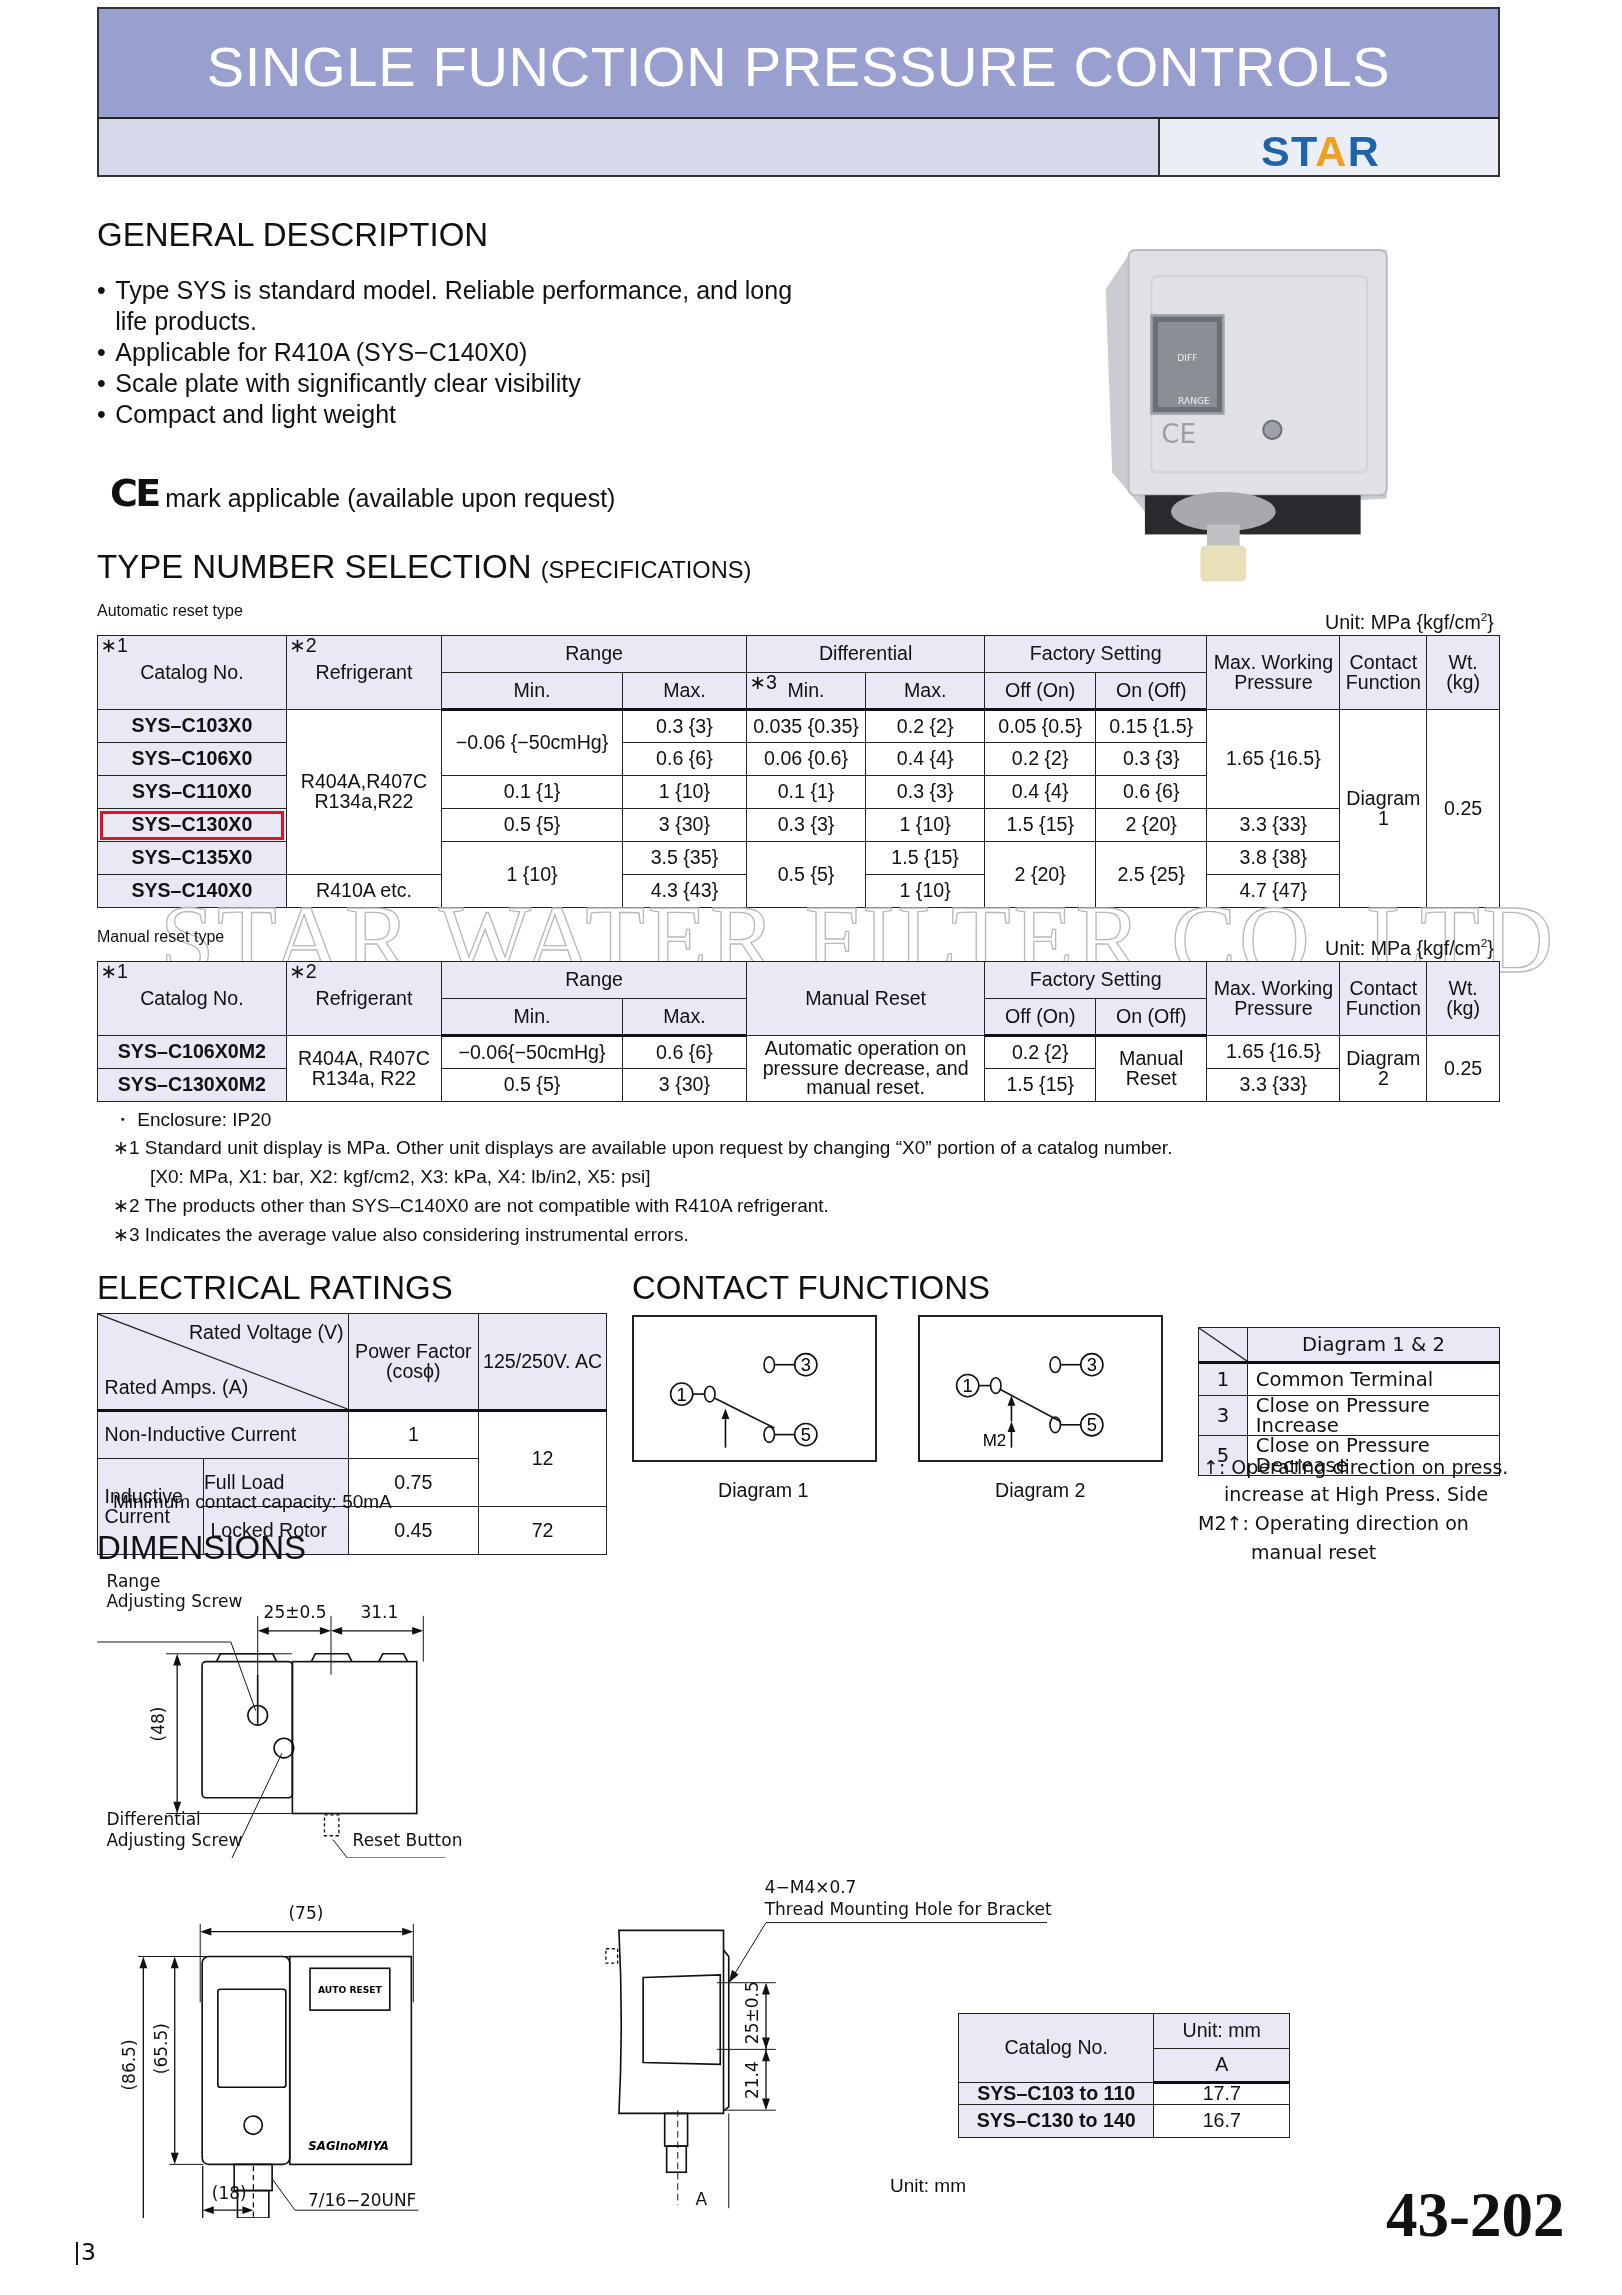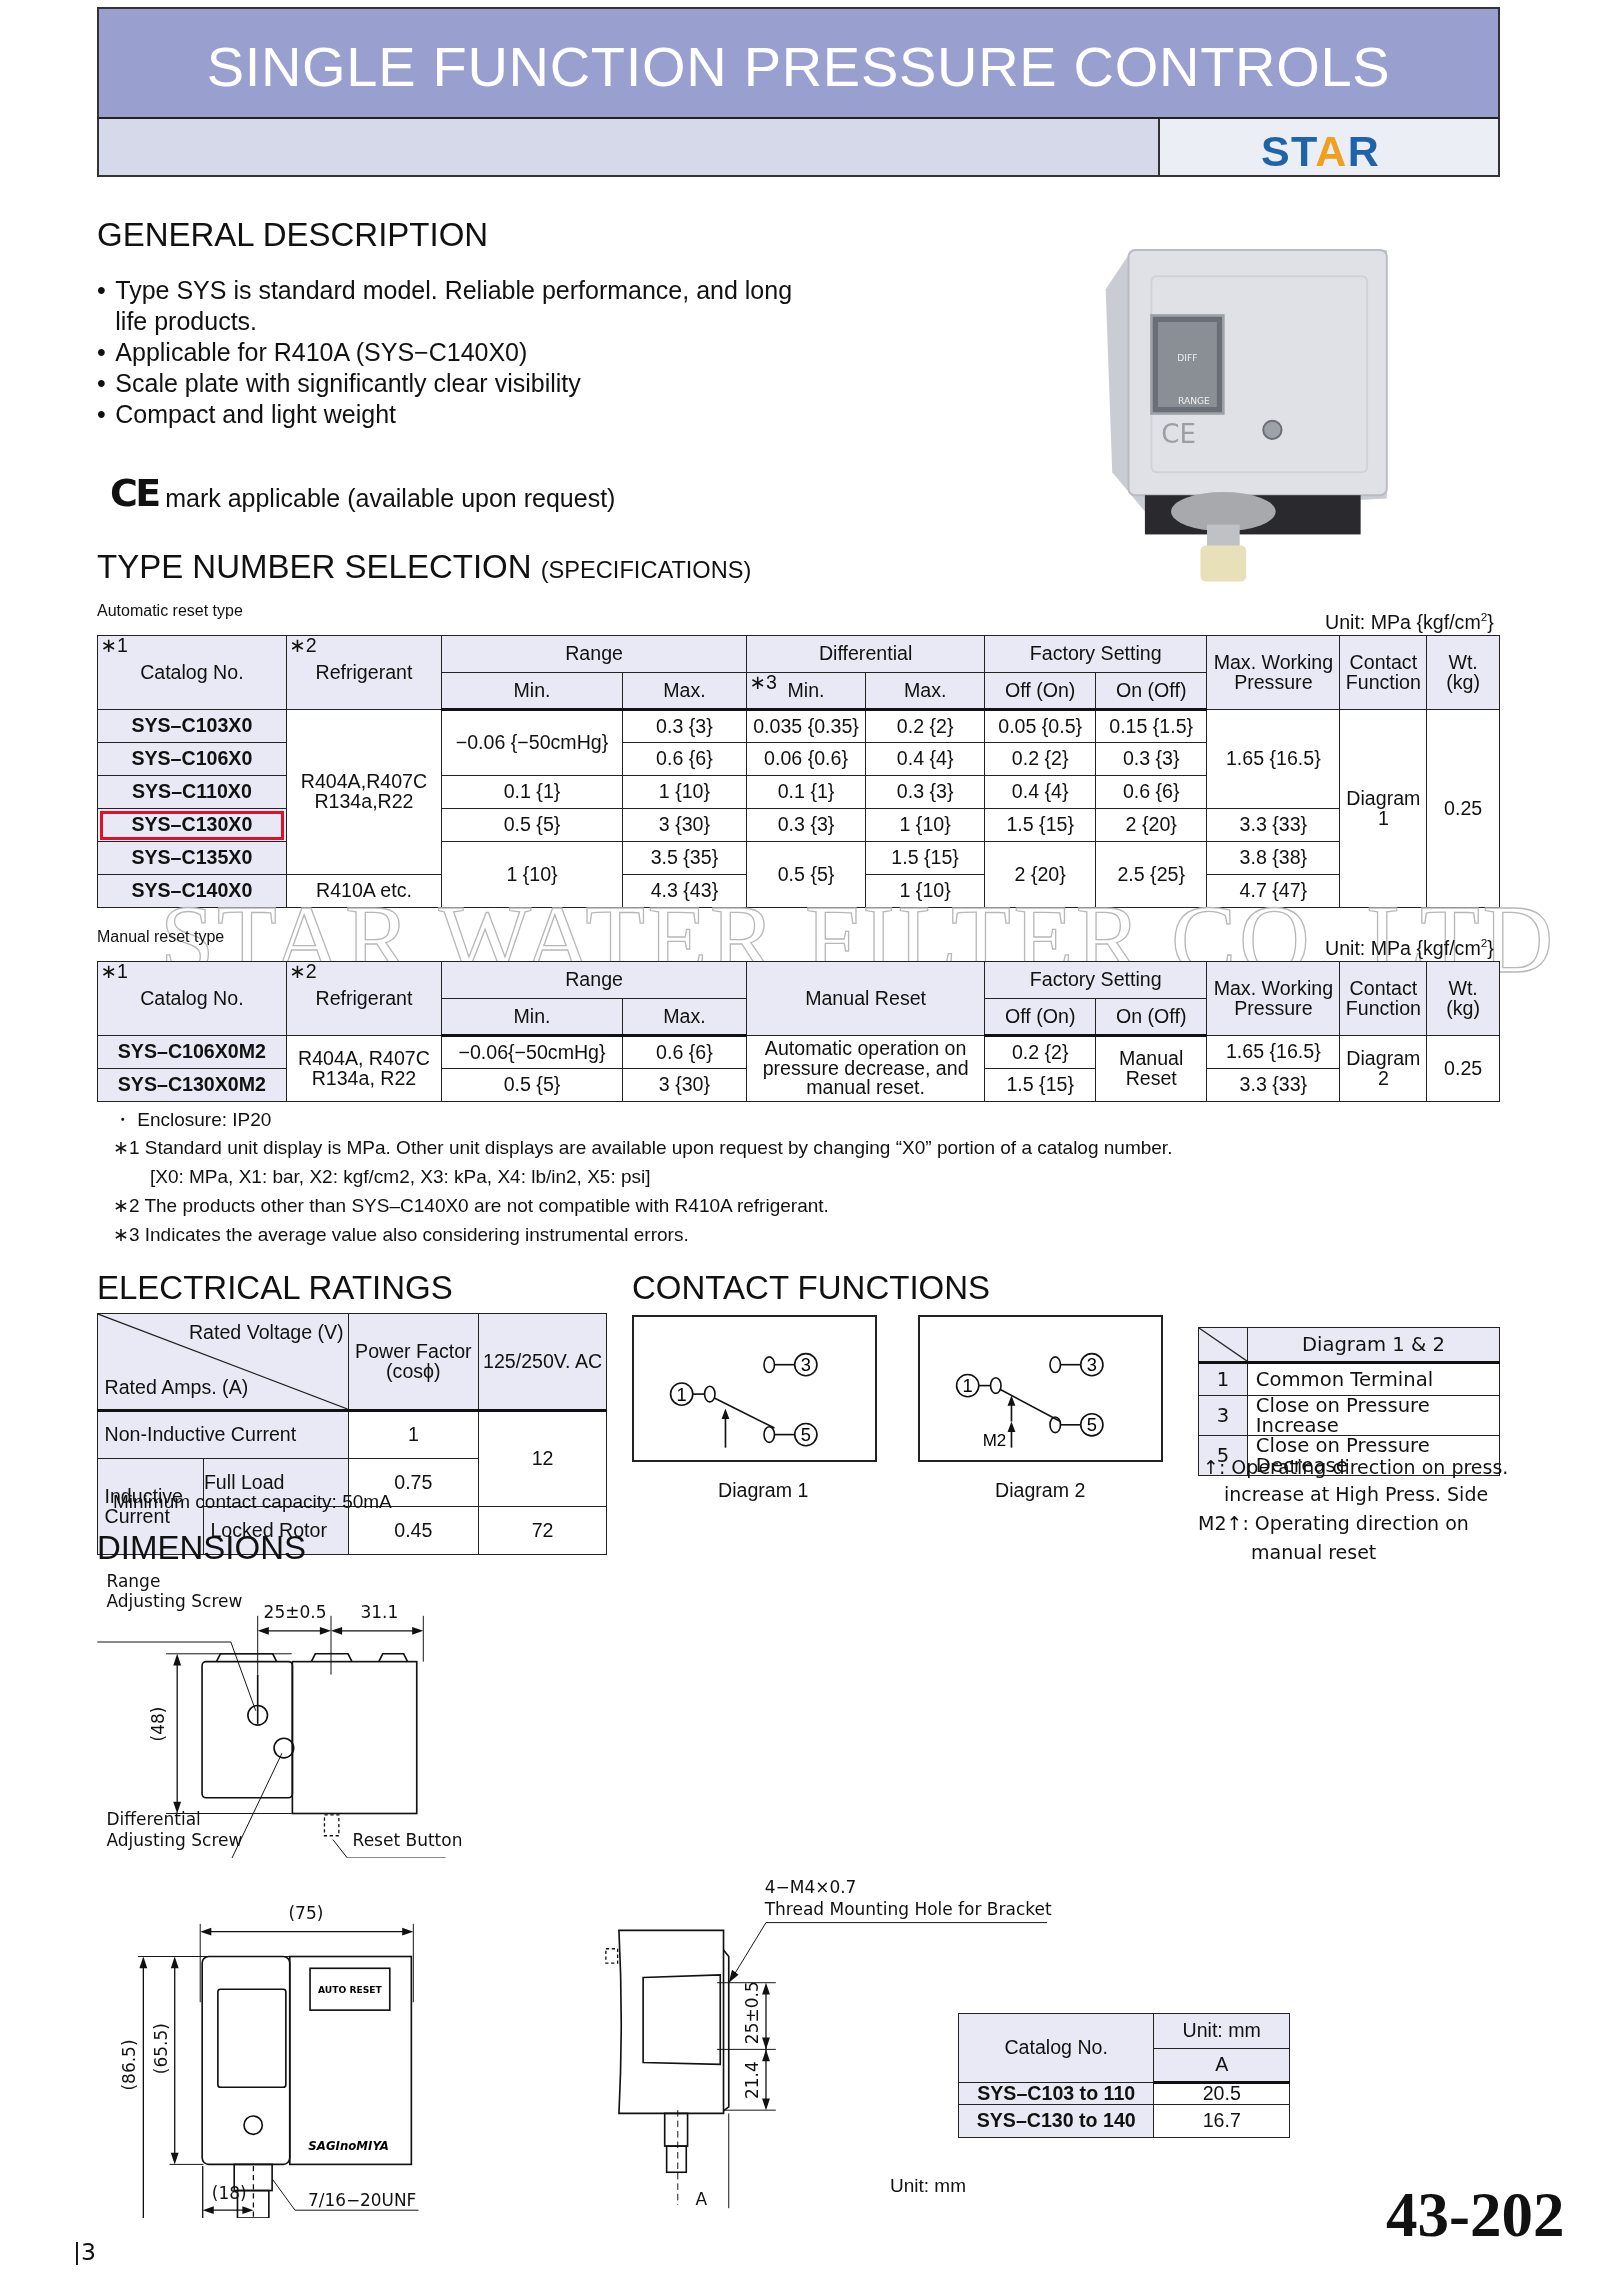--- a/index.html
+++ b/index.html
@@ -511,21 +511,21 @@
   <tbody>
       <tr style="height:35px">
     <th rowspan="2">Catalog No.</th>
     <th>Unit: mm</th>
   </tr>
   <tr class="hdr-last" style="height:34px">
     <th>A</th>
   </tr>
   <tr style="height:22px">
     <td class="cat">SYS–C103 to 110</td>
-    <td>20.5</td>
+    <td>17.7</td>
   </tr>
   <tr style="height:33px">
     <td class="cat">SYS–C130 to 140</td>
     <td>16.7</td>
   </tr>
 </tbody>
   </table>
 
 <div id="page-num" class="abs">43-202</div>
 <div id="page-side" class="abs">|3</div>

